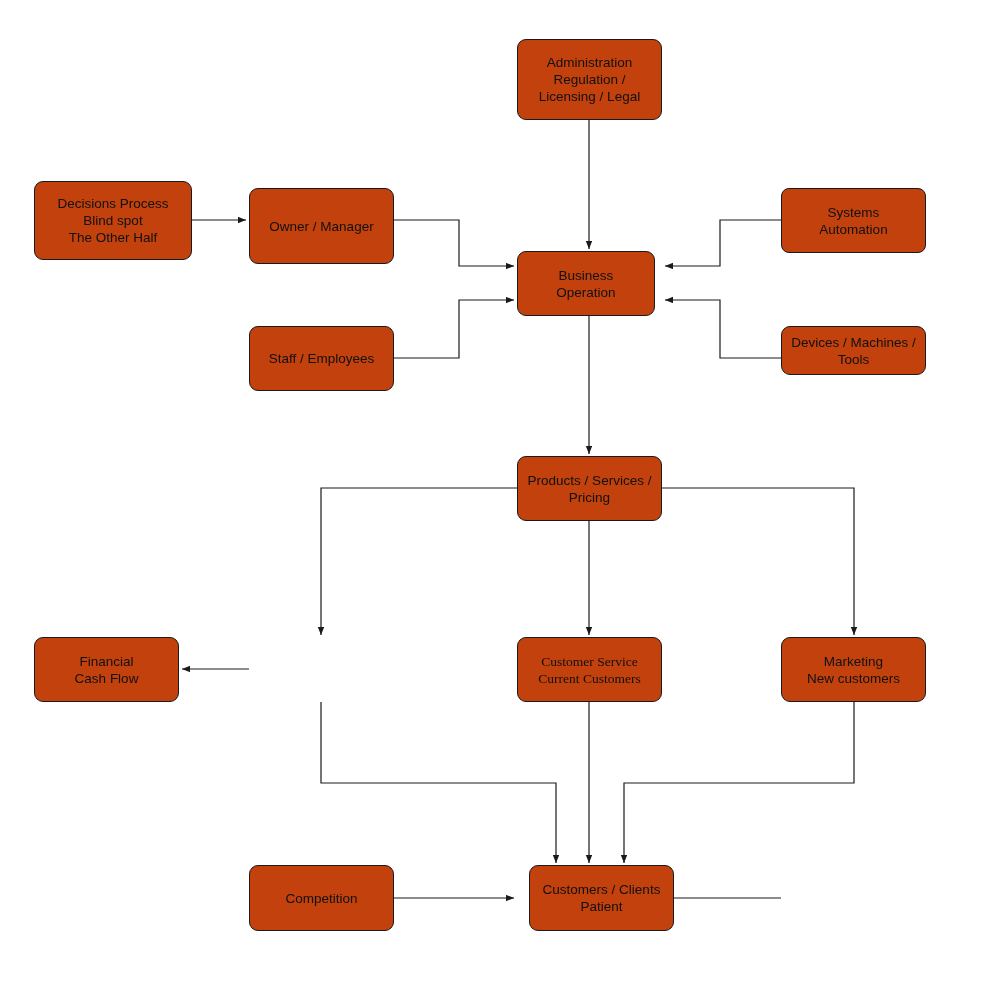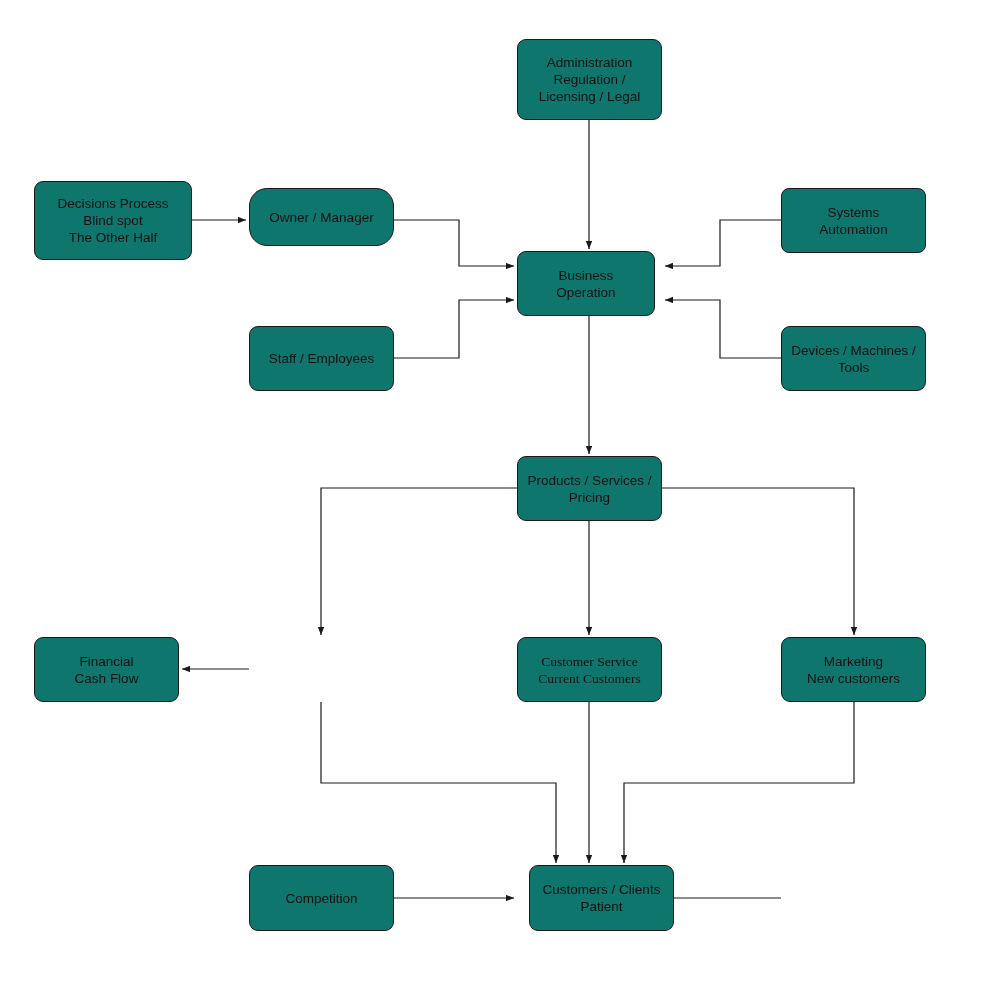--- a/index.html
+++ b/index.html
@@ -24,21 +24,21 @@
     left: 0;
     top: 0;
     width: 1000px;
     height: 1000px;
   }
   .node {
     position: absolute;
     box-sizing: border-box;
     border: 1px solid #1a1a1a;
     border-radius: 9px;
-    background: #0f766e;
+    background: #c2410c;
     display: flex;
     align-items: center;
     justify-content: center;
     text-align: center;
     font-size: 13.5px;
     line-height: 17px;
     color: #111111;
     white-space: pre-line;
     padding: 2px 6px;
     z-index: 2;
@@ -92,31 +92,31 @@
   </svg>
 
   <div class="node" style="left:517px; top:39px; width:145px; height:81px;">Administration
 Regulation /
 Licensing / Legal</div>
 
   <div class="node" style="left:34px; top:181px; width:158px; height:79px;">Decisions Process
 Blind spot
 The Other Half</div>
 
-  <div class="node" style="left:249px; top:188px; width:145px; height:58px;border-radius:18px;">Owner / Manager</div>
+  <div class="node" style="left:249px; top:188px; width:145px; height:76px;">Owner / Manager</div>
 
   <div class="node" style="left:781px; top:188px; width:145px; height:65px;border-radius:8px;">Systems
 Automation</div>
 
   <div class="node" style="left:517px; top:251px; width:138px; height:65px;">Business
 Operation</div>
 
   <div class="node" style="left:249px; top:326px; width:145px; height:65px;">Staff / Employees</div>
 
-  <div class="node" style="left:781px; top:326px; width:145px; height:65px;">Devices / Machines /
+  <div class="node" style="left:781px; top:326px; width:145px; height:49px;">Devices / Machines /
 Tools</div>
 
   <div class="node" style="left:517px; top:456px; width:145px; height:65px;">Products / Services /
 Pricing</div>
 
   <div class="node" style="left:34px; top:637px; width:145px; height:65px;">Financial
 Cash Flow</div>
 
 
   <div class="node" style="left:517px; top:637px; width:145px; height:65px;font-family:Liberation Serif, serif;">Customer Service

